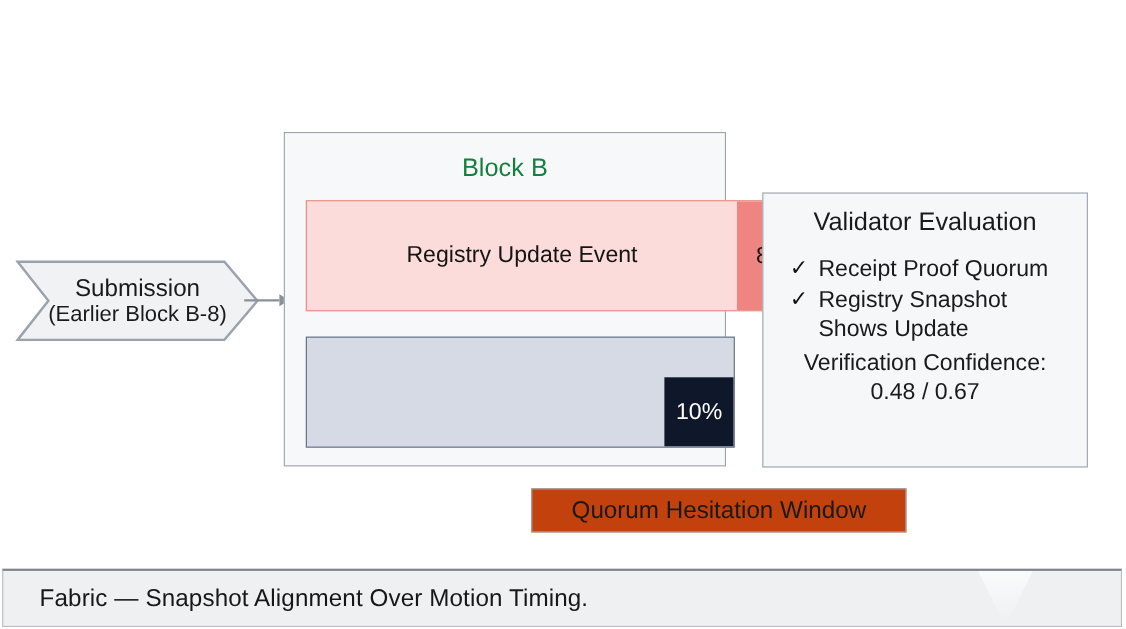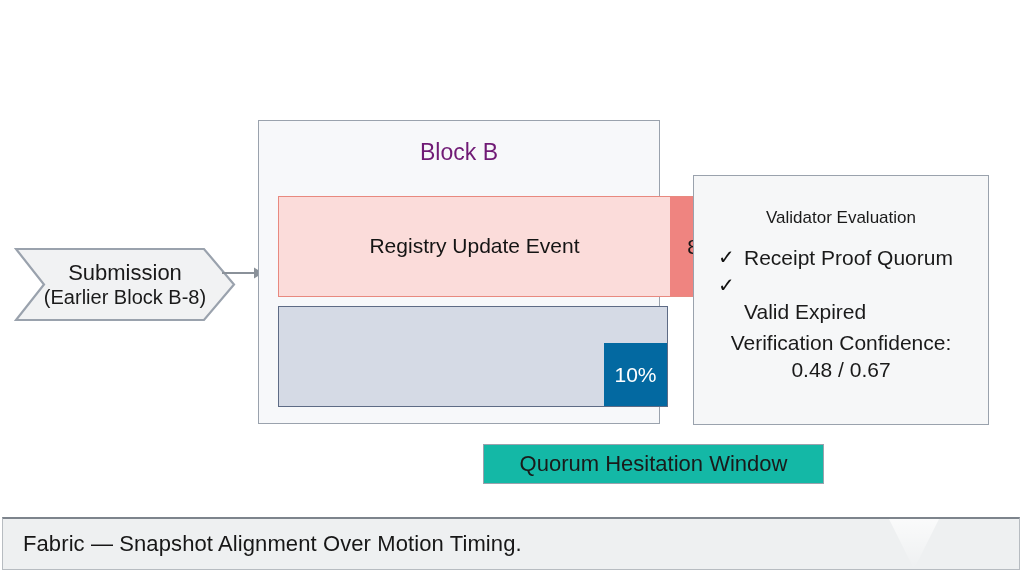--- a/index.html
+++ b/index.html
@@ -14,21 +14,21 @@
     overflow: hidden;
     font-family: "Liberation Sans", sans-serif;
     color: #1a1a1a;
     -webkit-font-smoothing: antialiased;
   }
 
   
   #submission-chevron {
     position: absolute;
     left: 14px;
-    top: 247px;
+    top: 236px;
     width: 222px;
     height: 75px;
   }
   #submission-chevron svg {
     position: absolute;
     inset: 0;
     width: 100%;
     height: 100%;
   }
   .chevron-label {
@@ -67,21 +67,21 @@
     border: 1px solid #9aa2ad;
     box-sizing: border-box;
   }
   #block-b-title {
     position: absolute;
     left: 0;
     top: 18px;
     width: 100%;
     text-align: center;
     font-size: 23px;
-    color: #701a75;
+    color: #15803d;
   }
 
   .event-bar {
     position: absolute;
     display: flex;
     box-sizing: border-box;
     overflow: hidden;
   }
   .event-bar .bar-body {
     flex: 1 1 auto;
@@ -98,21 +98,21 @@
     flex: 0 0 auto;
     display: flex;
     align-items: center;
     justify-content: center;
     font-size: 21px;
   }
 
   
   #bar-registry-update {
     left: 19px;
-    top: 75px;
+    top: 61px;
     width: 458px;
     height: 101px;
     background: #fbdcda;
     border: 1px solid #e8897f;
   }
   #bar-registry-update .bar-pct {
     width: 65px;
     background: #ef8480;
     color: #151515;
   }
@@ -121,40 +121,40 @@
   #bar-task-commit {
     left: 19px;
     top: 185px;
     width: 390px;
     height: 101px;
     background: #d5dae5;
     border: 1px solid #5e6b85;
   }
   #bar-task-commit .bar-pct {
     width: 63px;
-    background: #0369a1;
+    background: #0f172a;
     color: #ffffff;
     margin-top: 36px;
   }
 
   
   #validator-panel {
     position: absolute;
     left: 693px;
     top: 175px;
     width: 296px;
     height: 250px;
     background: #f6f7f8;
     border: 1px solid #9aa2ad;
     box-sizing: border-box;
   }
   #validator-title {
-    margin-top: 32px;
-    text-align: center;
-    font-size: 17px;
+    margin-top: 12px;
+    text-align: center;
+    font-size: 23px;
   }
   #validator-checks {
     margin: 17px 0 0 24px;
   }
   .check-row {
     display: flex;
     align-items: flex-start;
     margin-bottom: 2px;
     font-size: 21px;
     line-height: 1.23;
@@ -174,21 +174,21 @@
     line-height: 1.25;
   }
 
   
   #quorum-window {
     position: absolute;
     left: 483px;
     top: 444px;
     width: 341px;
     height: 40px;
-    background: #14b8a6;
+    background: #c2410c;
     border: 1px solid #9aa2ad;
     box-sizing: border-box;
     display: flex;
     align-items: center;
     justify-content: center;
     font-size: 22px;
   }
 
   
   #caption-bar {
@@ -210,21 +210,21 @@
     right: 72px;
     top: -16px;
     width: 66px;
     height: 66px;
     background: linear-gradient(to bottom, rgba(255,255,255,0.95), rgba(255,255,255,0));
     clip-path: polygon(0 0, 100% 0, 50% 100%);
     pointer-events: none;
   }
   #caption-text {
     position: relative;
-    margin-left: 20px;
+    margin-left: 33px;
     font-size: 22px;
     color: #171717;
     letter-spacing: .1px;
   }
 </style>
 </head>
 <body>
 
 <div id="submission-chevron">
   <svg viewBox="0 0 222 75" preserveAspectRatio="none">
@@ -262,22 +262,22 @@
   <div id="validator-title">Validator Evaluation</div>
 
   <div id="validator-checks">
     <div class="check-row">
       <span class="check-icon">✓</span>
       <span class="check-text">Receipt Proof Quorum</span>
     </div>
     <div class="check-row">
       <span class="check-icon">✓</span>
       <span class="check-text">
-        <br>
-        <span>Valid Expired</span>
+        <span>Registry Snapshot</span><br>
+        <span>Shows Update</span>
       </span>
     </div>
   </div>
 
   <div id="validator-confidence">
     <div>Verification Confidence:</div>
     <div>0.48 / 0.67</div>
   </div>
 </div>
 

